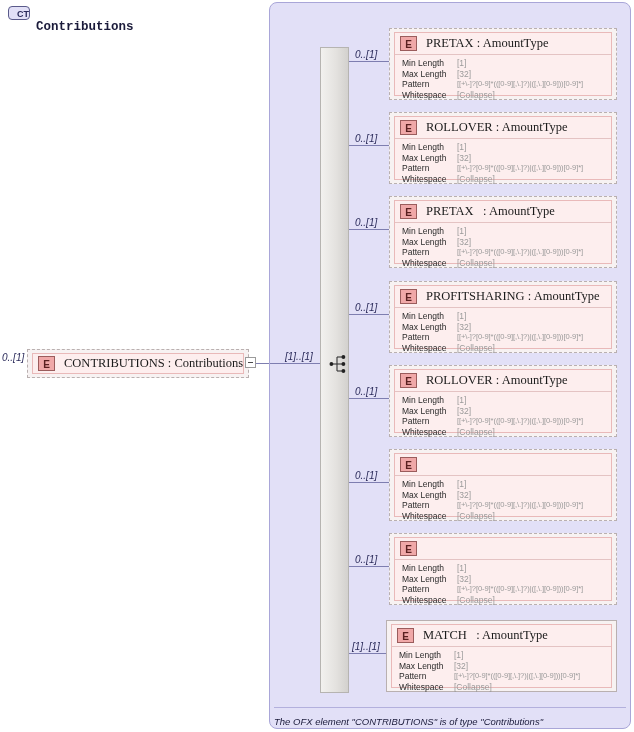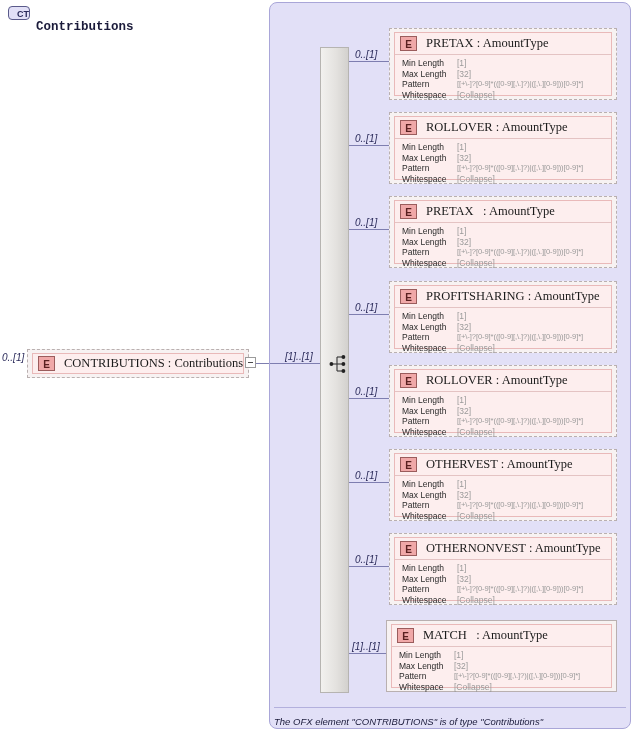--- a/index.html
+++ b/index.html
@@ -441,21 +441,20 @@
           </div>
         </div>
       </div>
     </div>
     <div class="branch-line" style="top: 482px;"></div>
     <div class="branch-card" style="top: 470px;">0..[1]</div>
     <div class="elem-wrap" style="top: 449px; height: 72px;">
       <div class="elem-inner">
         <div class="elem-header">
           <span class="e-badge">E</span>
-          <span class="elem-title">OTHERVEST : AmountType</span>
         </div>
         <div class="elem-details">
           <div class="detail-row ">
             <span class="detail-label">Min Length</span>
             <span class="detail-value">[1]</span>
           </div>
           <div class="detail-row ">
             <span class="detail-label">Max Length</span>
             <span class="detail-value">[32]</span>
           </div>
@@ -469,21 +468,20 @@
           </div>
         </div>
       </div>
     </div>
     <div class="branch-line" style="top: 566px;"></div>
     <div class="branch-card" style="top: 554px;">0..[1]</div>
     <div class="elem-wrap" style="top: 533px; height: 72px;">
       <div class="elem-inner">
         <div class="elem-header">
           <span class="e-badge">E</span>
-          <span class="elem-title">OTHERNONVEST : AmountType</span>
         </div>
         <div class="elem-details">
           <div class="detail-row ">
             <span class="detail-label">Min Length</span>
             <span class="detail-value">[1]</span>
           </div>
           <div class="detail-row ">
             <span class="detail-label">Max Length</span>
             <span class="detail-value">[32]</span>
           </div>

